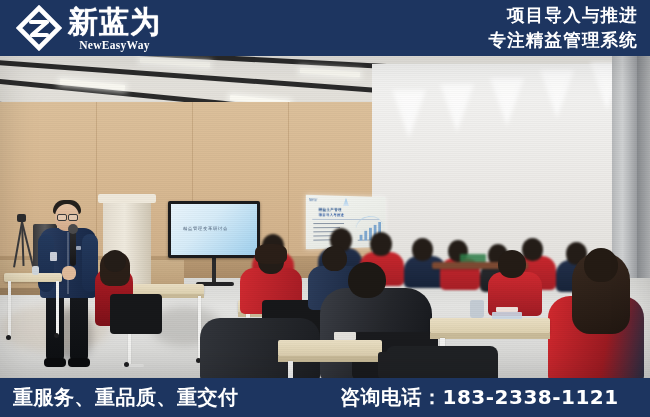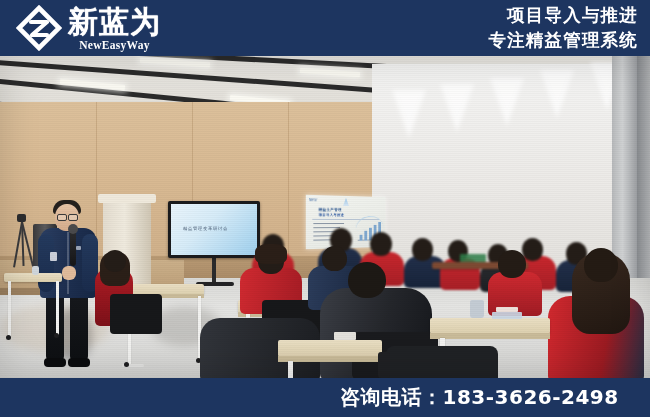--- a/index.html
+++ b/index.html
@@ -461,16 +461,17 @@
       </div>
     </div>
 
     <div class="slogan">
       <div>项目导入与推进</div>
       <div>专注精益管理系统</div>
     </div>
   </div>
 
   <div class="botbar">
-    <div class="bot-right">咨询电话：183-3626-2498</div>
+    <div class="bot-left">重服务、重品质、重交付</div>
+    <div class="bot-right">咨询电话：183-2338-1121</div>
   </div>
 
 </div>
 
 </body></html>

